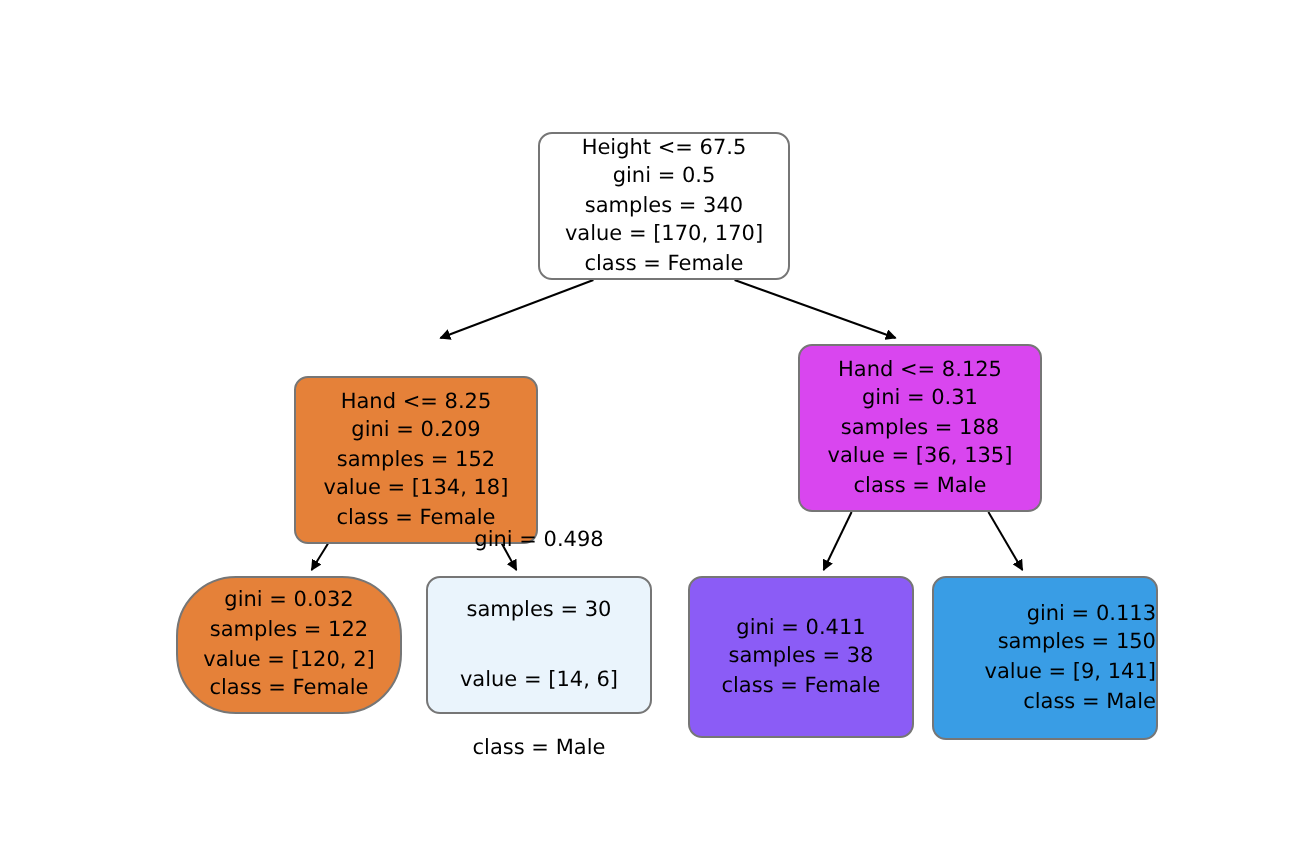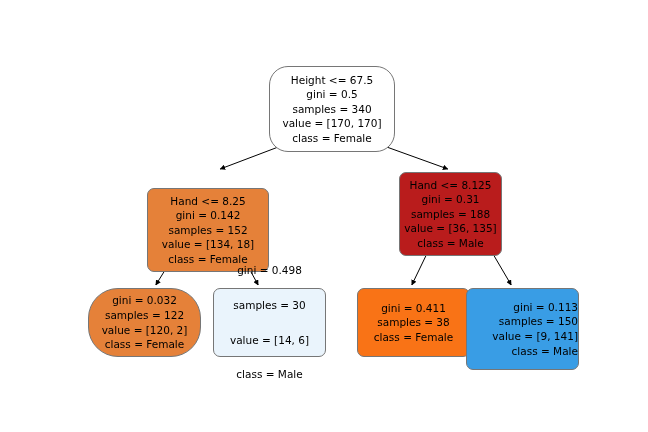--- a/index.html
+++ b/index.html
@@ -56,37 +56,37 @@
     <g id="edge-lines" stroke="#000000" stroke-width="1" fill="none">
         <line x1="296.7" y1="140.0" x2="220.2" y2="169.0" marker-end="url(#arrow)"></line>
         <line x1="367.3" y1="140.0" x2="447.8" y2="169.0" marker-end="url(#arrow)"></line>
         <line x1="173.8" y1="256.0" x2="155.8" y2="285.0" marker-end="url(#arrow)"></line>
         <line x1="242.2" y1="256.0" x2="258.2" y2="285.0" marker-end="url(#arrow)"></line>
         <line x1="425.8" y1="256.0" x2="411.8" y2="285.0" marker-end="url(#arrow)"></line>
         <line x1="494.2" y1="256.0" x2="511.2" y2="285.0" marker-end="url(#arrow)"></line>
       </g>
   </svg>
 
-  <div class="node" style="left: 269px; top: 66px; width: 126px; height: 86px; background: rgb(255, 255, 255); border-radius: 19px;">
+  <div class="node" style="left: 269px; top: 66px; width: 126px; height: 74px; background: rgb(255, 255, 255);">
     <span class="line">Height &lt;= 67.5</span>
     <span class="line">gini = 0.5</span>
     <span class="line">samples = 340</span>
     <span class="line">value = [170, 170]</span>
     <span class="line">class = Female</span>
   </div>
 
   <div class="node" style="left: 147px; top: 172px; width: 122px; height: 84px; background: rgb(229, 129, 57); margin-top: 16px;">
     <span class="line">Hand &lt;= 8.25</span>
-    <span class="line">gini = 0.142</span>
+    <span class="line">gini = 0.209</span>
     <span class="line">samples = 152</span>
     <span class="line">value = [134, 18]</span>
     <span class="line">class = Female</span>
   </div>
 
-  <div class="node" style="left: 399px; top: 172px; width: 103px; height: 84px; background: #b91c1c;">
+  <div class="node" style="left: 399px; top: 172px; width: 122px; height: 84px; background: #d946ef;">
     <span class="line">Hand &lt;= 8.125</span>
     <span class="line">gini = 0.31</span>
     <span class="line">samples = 188</span>
     <span class="line">value = [36, 135]</span>
     <span class="line">class = Male</span>
   </div>
 
   <div class="node" style="left: 88px; top: 288px; width: 113px; height: 69px; background: rgb(229, 129, 57); border-radius: 30px;">
     <span class="line">gini = 0.032</span>
     <span class="line">samples = 122</span>
@@ -94,21 +94,21 @@
     <span class="line">class = Female</span>
   </div>
 
   <div class="node" style="left: 213px; top: 288px; width: 113px; height: 69px; background: rgb(234, 244, 252); gap: 20px;">
     <span class="line">gini = 0.498</span>
     <span class="line">samples = 30</span>
     <span class="line">value = [14, 6]</span>
     <span class="line">class = Male</span>
   </div>
 
-  <div class="node" style="left: 344px; top: 288px; width: 113px; height: 69px; background: #f97316; margin-left: 13px;">
+  <div class="node" style="left: 344px; top: 288px; width: 113px; height: 81px; background: #8b5cf6;">
     <span class="line">gini = 0.411</span>
     <span class="line">samples = 38</span>
     <span class="line">class = Female</span>
   </div>
 
   <div class="node" style="left: 466px; top: 288px; width: 113px; height: 82px; background: rgb(57, 157, 229); align-items: flex-end;">
     <span class="line">gini = 0.113</span>
     <span class="line">samples = 150</span>
     <span class="line">value = [9, 141]</span>
     <span class="line">class = Male</span>

